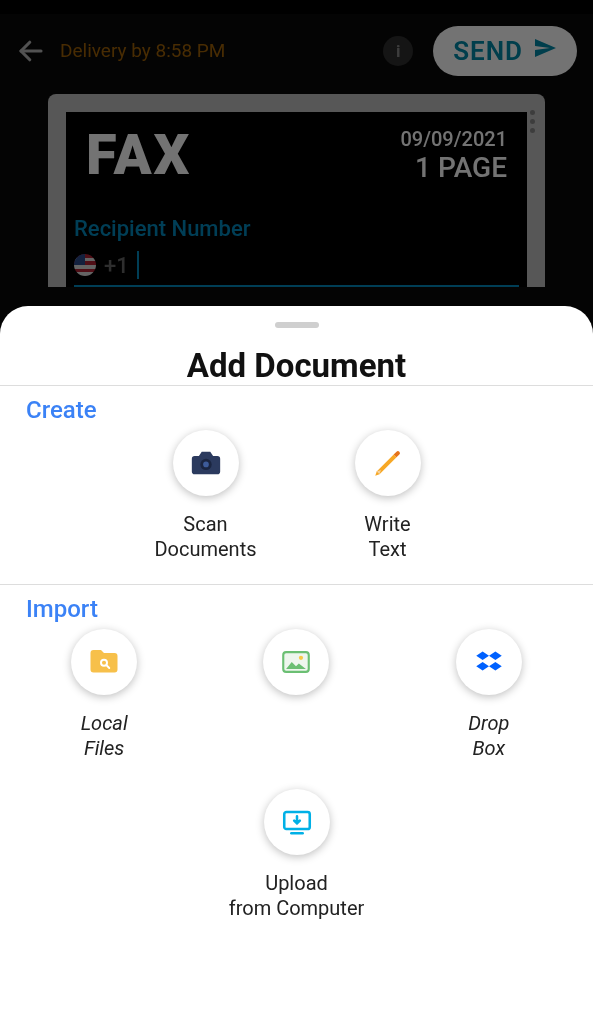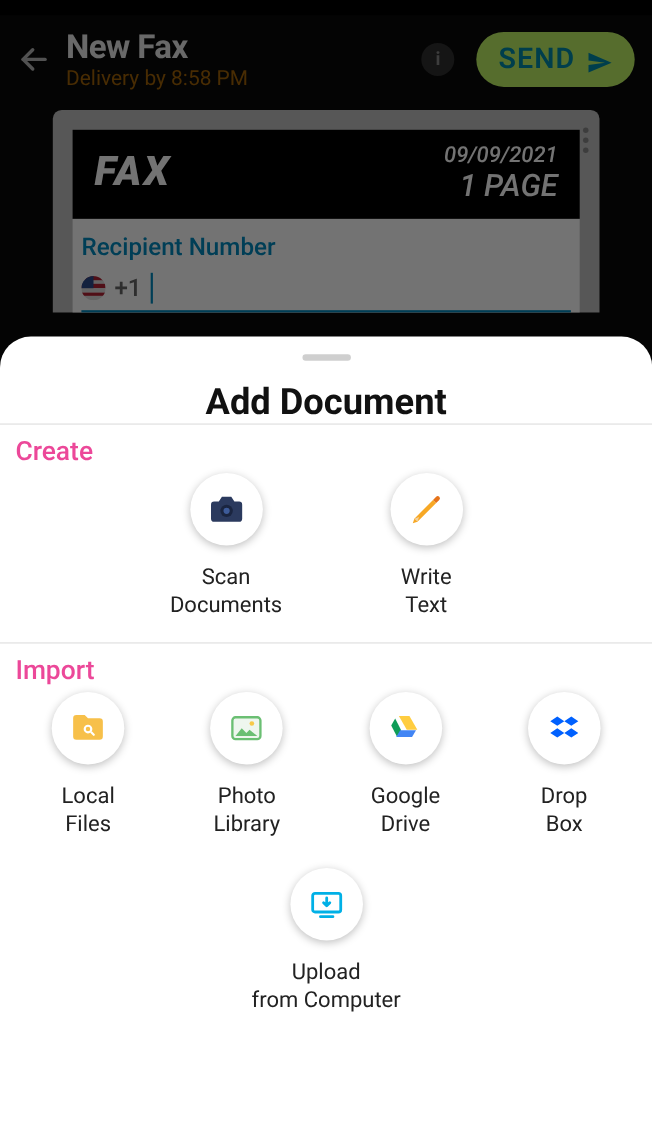--- a/index.html
+++ b/index.html
@@ -24,24 +24,24 @@
   .header-titles { flex: 1; }
   .header-title { color: #e8e8e8; font-size: 30px; font-weight: 700; letter-spacing: -0.5px; }
   .header-sub { color: #a16207; font-size: 19px; font-weight: 400; margin-top: -2px; }
   .info-circle {
     width: 30px; height: 30px; border-radius: 50%;
     background: #2f2f2f; color: #888; font-weight: 700; font-size: 17px;
     display:flex; align-items:center; justify-content:center;
     margin-left: -4px; margin-right: 6px;
   }
   .send-btn {
-    background: #bef264; color: #008aa8;
+    background: #ffffff; color: #008aa8;
     border-radius: 32px;
     padding: 10px 20px;
-    display: flex; align-items: flex-end; gap: 10px;
+    display: flex; align-items: flex-start; gap: 10px;
     font-size: 26px; font-weight: 600; letter-spacing: 1px;
   }
   .send-btn svg { fill: #008aa8; }
 
   .bg-doc-wrap {
     margin: 0 48px 0 48px;
     background: #c0c0c0;
     border-radius: 8px 8px 0 0;
     padding: 18px 18px 0 18px;
     position: relative;
@@ -50,27 +50,27 @@
     position: absolute; right: 10px; top: 16px;
     display:flex; flex-direction:column; gap:4px;
   }
   .menu-dots span { width:5px; height:5px; border-radius:50%; background:#888; }
   .bg-fax-banner {
     background: #000;
     display: flex; align-items: center; justify-content: space-between;
     padding: 10px 20px 14px 20px;
     color: #fff;
   }
-  .fax-word { font-size: 37px; font-weight: 900; letter-spacing: 2px; font-style: italic; }
-  .fax-meta { text-align: right; font-style: italic; }
+  .fax-word { font-size: 56px; font-weight: 900; letter-spacing: 2px; }
+  .fax-meta { text-align: right; }
   .fax-date { font-size: 20px; font-weight: 500; }
   .fax-pages { font-size: 28px; font-weight: 500; }
 
   .recipient-section {
-    background: #ffffff;
+    background: #000000;
     padding: 14px 8px 0 8px;
   }
   .recipient-label { color: #008abf; font-size: 22px; font-weight: 500; }
   .recipient-line {
     display:flex; align-items:center; gap:8px; margin-top:10px;
     border-bottom: 2px solid #008abf; padding-bottom: 6px;
   }
   .flag-circle {
     width:22px; height:22px; border-radius:50%; position:relative; overflow:hidden;
     display:flex; flex-direction:column;
@@ -105,29 +105,29 @@
     font-size:21px; color:#9a9a9a; font-weight:500;
     display:flex; justify-content:center; align-items:center; gap:14px;
     padding: 0 10px;
   }
   .upgrade-link {
     color:#00b0e6; display:flex; align-items:center; gap:6px;
     font-weight:500;
   }
   .section-divider { height:1px; background:#ddd; width:100%; }
   .section-label {
-    color:#ec4899; font-size:24px; font-weight:500;
-    padding: 10px 14px 0 14px;
+    color:#3b82f6; font-size:24px; font-weight:500;
+    padding: 10px 14px 0 26px;
   }
 
   .icon-row {
     display:flex; justify-content:center; gap:62px;
     padding: 6px 0 22px 0;
   }
-  .icon-row.four { gap: 0; justify-content:space-around; padding-left:8px; padding-right:8px;}
+  .icon-row.four { gap: 0; justify-content:space-around; padding-left:8px; padding-right:8px;font-style:italic;}
   .icon-row.two-left { justify-content:center; gap:46px; padding-bottom:10px;}
   .icon-item {
     display:flex; flex-direction:column; align-items:center;
     width: 120px;
   }
   .icon-circle {
     width:66px; height:66px; border-radius:50%;
     background:#fff;
     box-shadow: 0 2px 8px rgba(0,0,0,0.25);
     display:flex; align-items:center; justify-content:center;
@@ -143,21 +143,20 @@
 <div class="bg-screen">
   <div class="bg-topbar"></div>
   <div class="bg-header">
     <div class="back-arrow">
       <svg width="30" height="30" viewBox="0 0 24 24" fill="none" stroke="#b6b6b6" stroke-width="2.5" stroke-linecap="round" stroke-linejoin="round">
           <line x1="20" y1="12" x2="4" y2="12"></line>
           <polyline points="11 5 4 12 11 19"></polyline>
         </svg>
     </div>
     <div class="header-titles">
-      <div class="header-title">New Fax</div>
       <div class="header-sub">Delivery by 8:58 PM</div>
     </div>
     <div class="info-circle">i</div>
     <div class="send-btn">
       <span>SEND</span>
       <svg width="24" height="24" viewBox="0 0 24 24">
           <path d="M2 21l21-9L2 3v7l15 2-15 2v7z"></path>
         </svg>
     </div>
   </div>
@@ -244,33 +243,20 @@
 Files</div>
     </div>
     <div class="icon-item">
       <div class="icon-circle">
         <svg width="34" height="34" viewBox="0 0 24 24">
           <rect x="3" y="5" width="18" height="14" rx="2" fill="#eef6ee" stroke="#6bbf73" stroke-width="1.5"></rect>
           <circle cx="15.5" cy="9" r="1.5" fill="#f7c948"></circle>
           <path fill="#6bbf73" d="M5 17l4-5 3 3 2-2 5 4H5z"></path>
         </svg>
       </div>
-      <div class="icon-label">Photo
-Library</div>
-    </div>
-    <div class="icon-item">
-      <div class="icon-circle">
-        <svg width="32" height="32" viewBox="0 0 24 24">
-          <path fill="#0f9d58" d="M4.5 20l3-5.2L3 6 0 11.2 4.5 20z" transform="translate(2 0) scale(0.9)"></path>
-          <path fill="#ffcd40" d="M8 3h8l6 10.4h-8L8 3z" transform="translate(0 1) scale(0.9)"></path>
-          <path fill="#4285f4" d="M6 20h12l3-5.2H9L6 20z" transform="translate(0 0) scale(0.9)"></path>
-        </svg>
-      </div>
-      <div class="icon-label">Google
-Drive</div>
     </div>
     <div class="icon-item">
       <div class="icon-circle">
         <svg width="34" height="34" viewBox="0 0 24 24">
           <path fill="#0061ff" d="M6 3l6 4-6 4-6-4 6-4zm12 0l6 4-6 4-6-4 6-4zM6 13l6 4-6 4-6-4 6-4zm12 0l6 4-6 4-6-4 6-4z" transform="scale(0.75) translate(4 3)"></path>
         </svg>
       </div>
       <div class="icon-label">Drop
 Box</div>
     </div>

